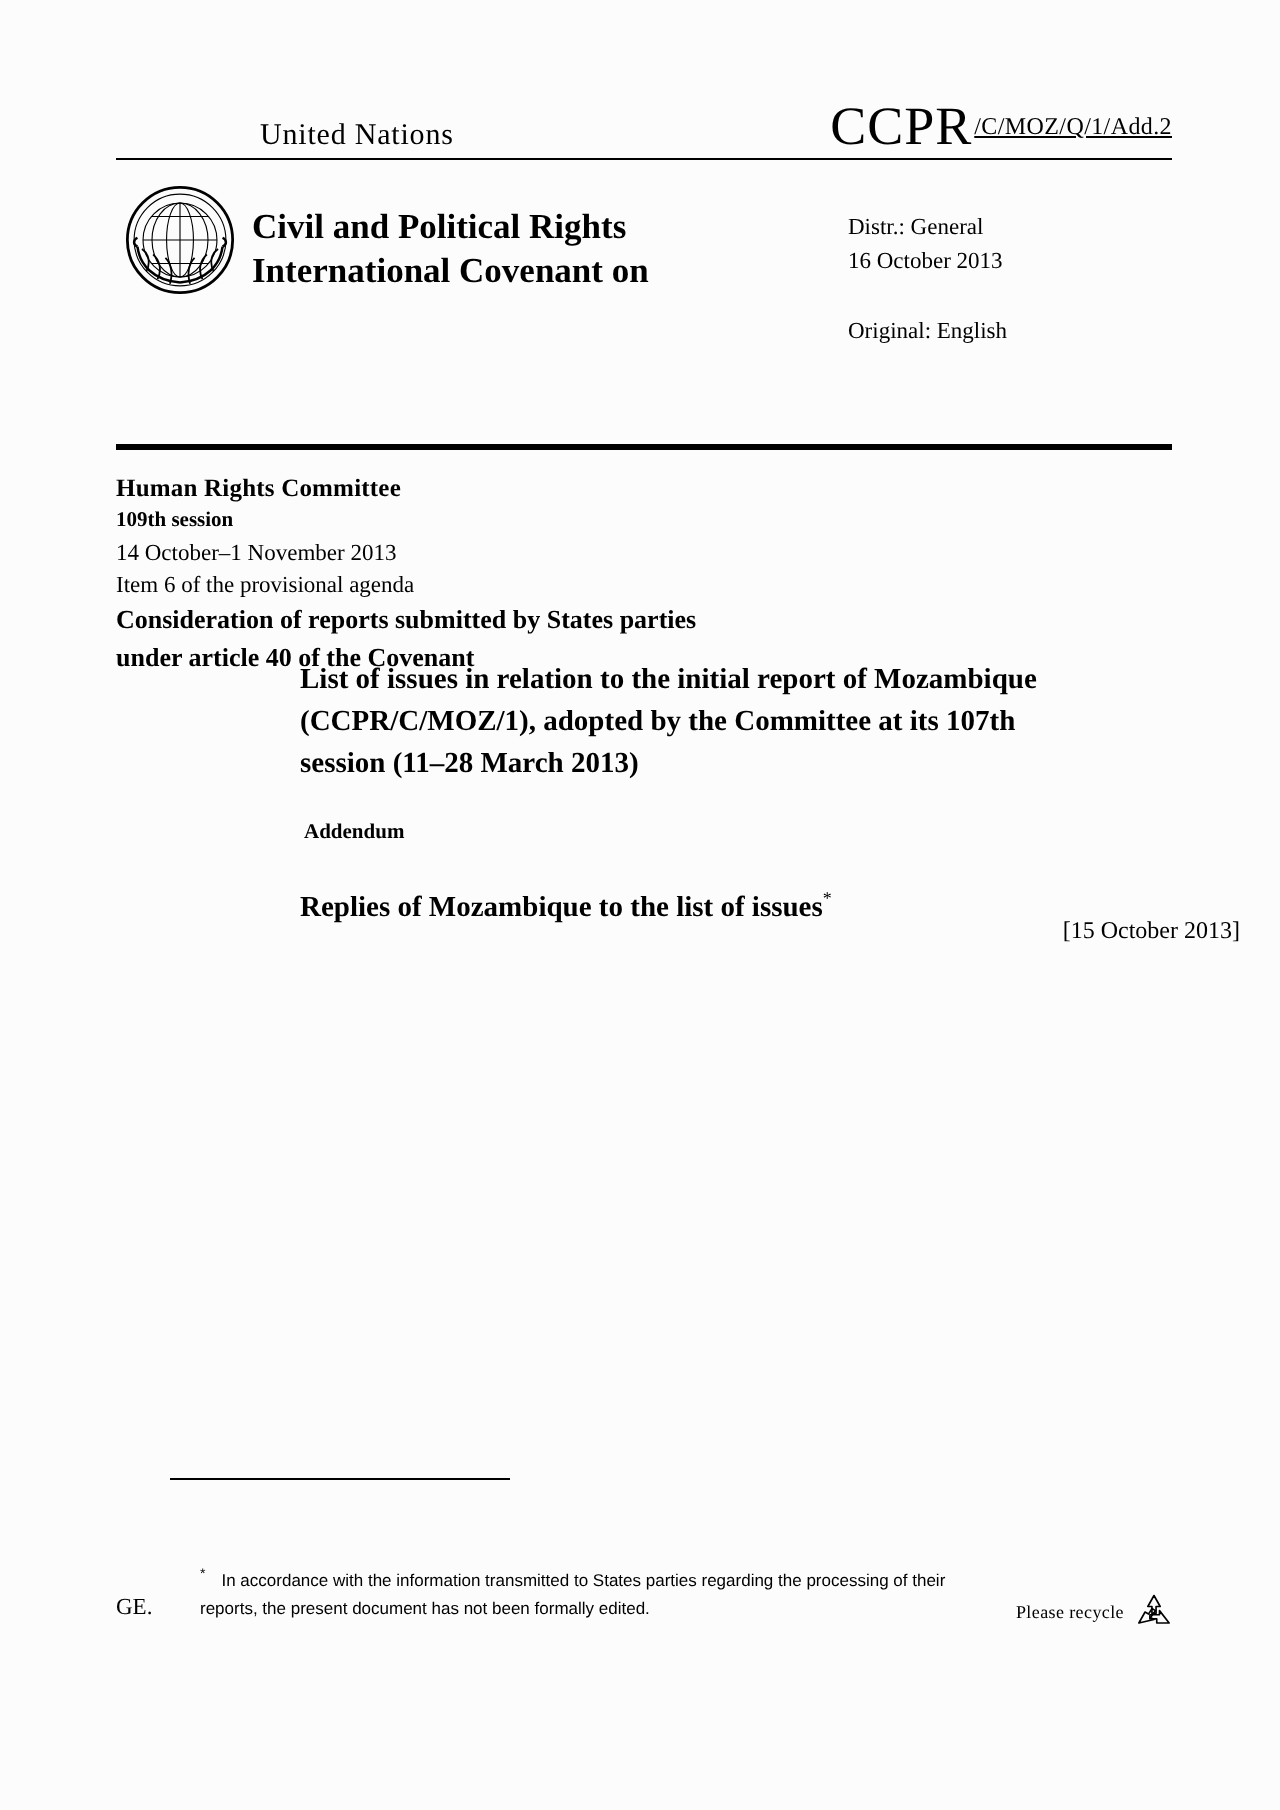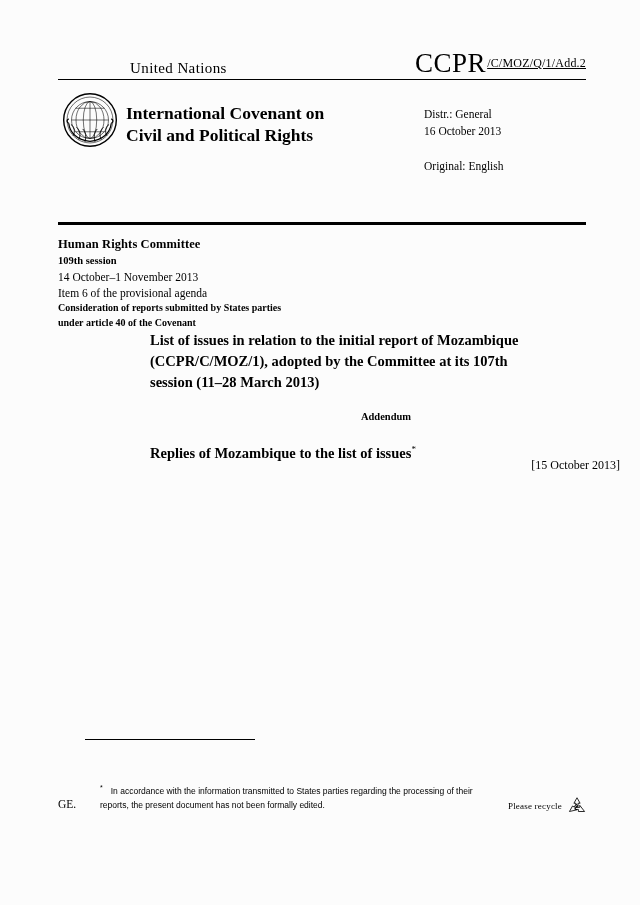--- a/index.html
+++ b/index.html
@@ -136,21 +136,21 @@
     font-weight: bold;
     font-size: 12.5px;
     letter-spacing: 0.1px;
   }
   .committee .l2 {
     font-weight: bold;
     font-size: 10.5px;
   }
   .committee .l5, .committee .l6 {
     font-weight: bold;
-    font-size: 10px;
+    font-size: 13px;
   }
 
   
   .main-block {
     position: absolute;
     left: 118px;
     top: 330px;
     width: 470px;
     color: #000;
     margin-left: 32px;
@@ -160,21 +160,20 @@
     font-weight: bold;
     font-size: 14.5px;
     line-height: 1.45;
   }
   .addendum {
     margin-top: 18px;
     padding-left: 2px;
     font-family: "Liberation Serif", serif;
     font-weight: bold;
     font-size: 10.5px;
-    text-align: center;
   }
   .replies {
     margin-top: 22px;
     font-family: "Liberation Serif", serif;
     font-weight: bold;
     font-size: 14.5px;
   }
   .replies sup {
     font-size: 9px;
     font-weight: normal;
@@ -286,22 +285,22 @@
               <path d="M20 78 C24 70 22 62 16 58"></path>
               <path d="M80 78 C76 70 78 62 84 58"></path>
               <path d="M30 85 C34 77 32 68 26 63"></path>
               <path d="M70 85 C66 77 68 68 74 63"></path>
               <path d="M41 89 C44 80 42 71 37 66"></path>
               <path d="M59 89 C56 80 58 71 63 66"></path>
             </g>
           </svg>
         </div>
         <div class="covenant-title">
+          <div>Civil and Political Rights</div>
           <div>International Covenant on</div>
-          <div>Civil and Political Rights</div>
         </div>
         <div class="dist-block">
           <div>Distr.: General</div>
           <div>16 October 2013</div>
           <div class="orig">Original: English</div>
         </div>
       </div>
     </div>
 
     <div class="mid-rule"></div>

